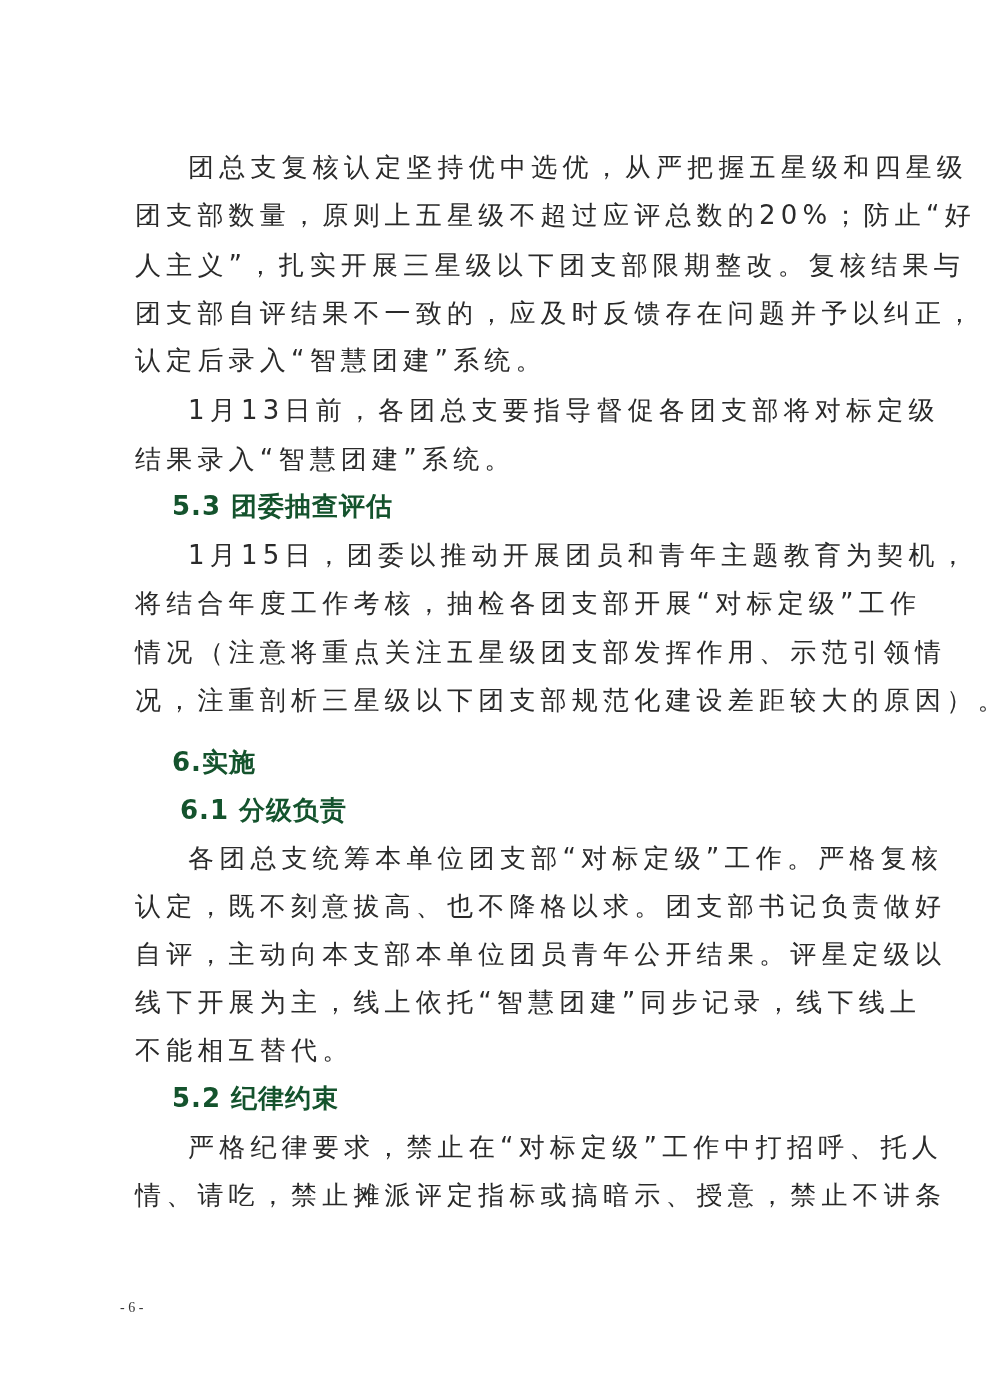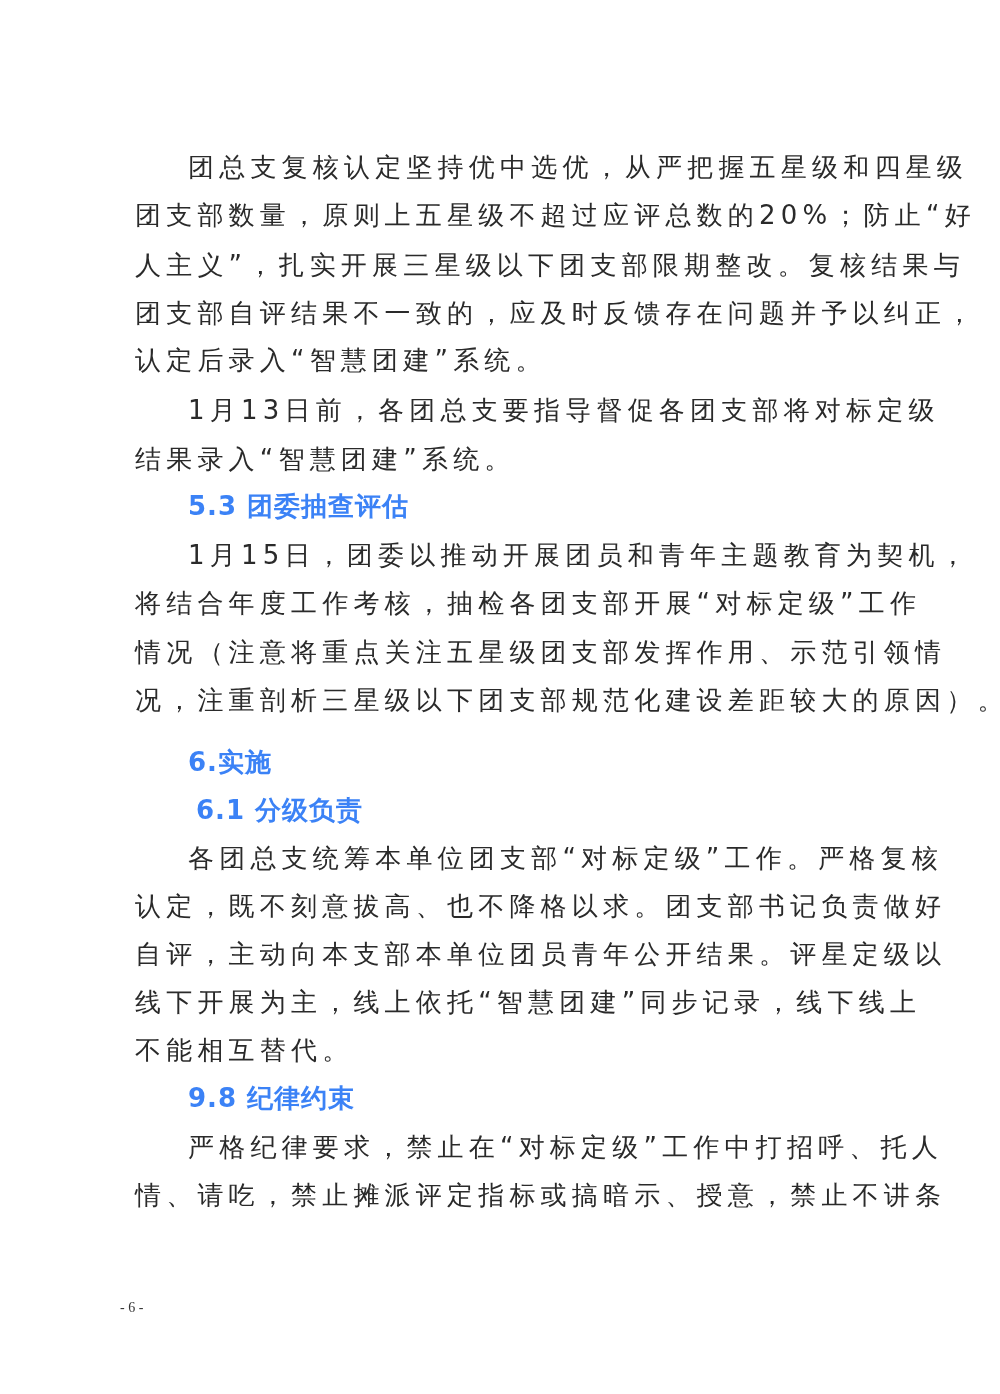--- a/index.html
+++ b/index.html
@@ -16,27 +16,27 @@
       position: absolute;
       left: 135px;
       font-size: 26px;
       line-height: 30px;
       letter-spacing: 5.2px;
       white-space: nowrap;
     }
     .indent { left: 188px; }
     .heading {
       position: absolute;
-      left: 188px;
+      left: 172px;
       font-size: 26px;
       line-height: 30px;
       font-weight: bold;
       letter-spacing: 1px;
       white-space: nowrap;
-      color: #3b82f6;
+      color: #14532d;
     }
     .page-num {
       position: absolute;
       left: 120px;
       top: 1300px;
       font-family: "Liberation Serif", serif;
       font-size: 14px;
       color: #333;
     }
   </style>
@@ -70,20 +70,20 @@
 
   <div class="heading" style="top:795px;margin-left:8px;">6.1 分级负责</div>
   <div>
     <div class="line indent" style="top:843px;">各团总支统筹本单位团支部“对标定级”工作。严格复核</div>
     <div class="line" style="top:891px;">认定，既不刻意拔高、也不降格以求。团支部书记负责做好</div>
     <div class="line" style="top:939px;">自评，主动向本支部本单位团员青年公开结果。评星定级以</div>
     <div class="line" style="top:987px;">线下开展为主，线上依托“智慧团建”同步记录，线下线上</div>
     <div class="line" style="top:1035px;text-align:center;">不能相互替代。</div>
   </div>
 
-  <div class="heading" style="top:1083px;">9.8 纪律约束</div>
+  <div class="heading" style="top:1083px;">5.2 纪律约束</div>
   <div>
     <div class="line indent" style="top:1132px;">严格纪律要求，禁止在“对标定级”工作中打招呼、托人</div>
     <div class="line" style="top:1180px;">情、请吃，禁止摊派评定指标或搞暗示、授意，禁止不讲条</div>
   </div>
 
   <div class="page-num">- 6 -</div>
 </div>
 
 </body></html>

